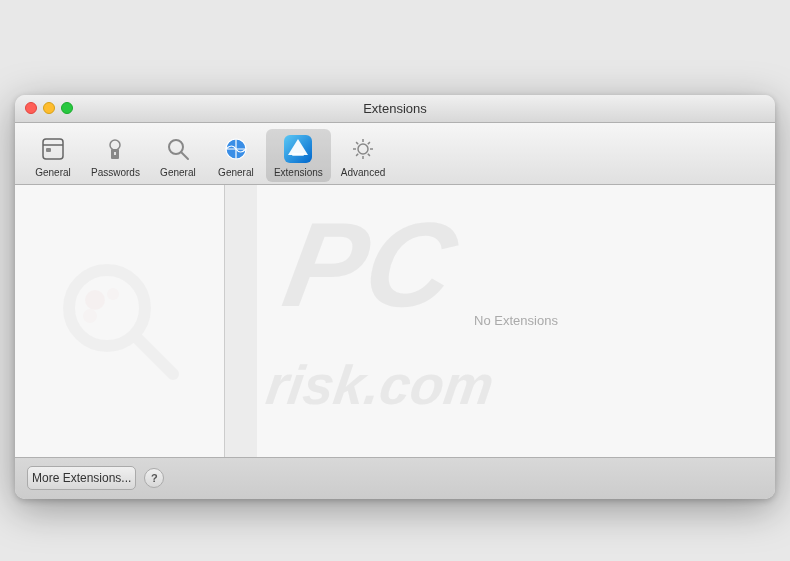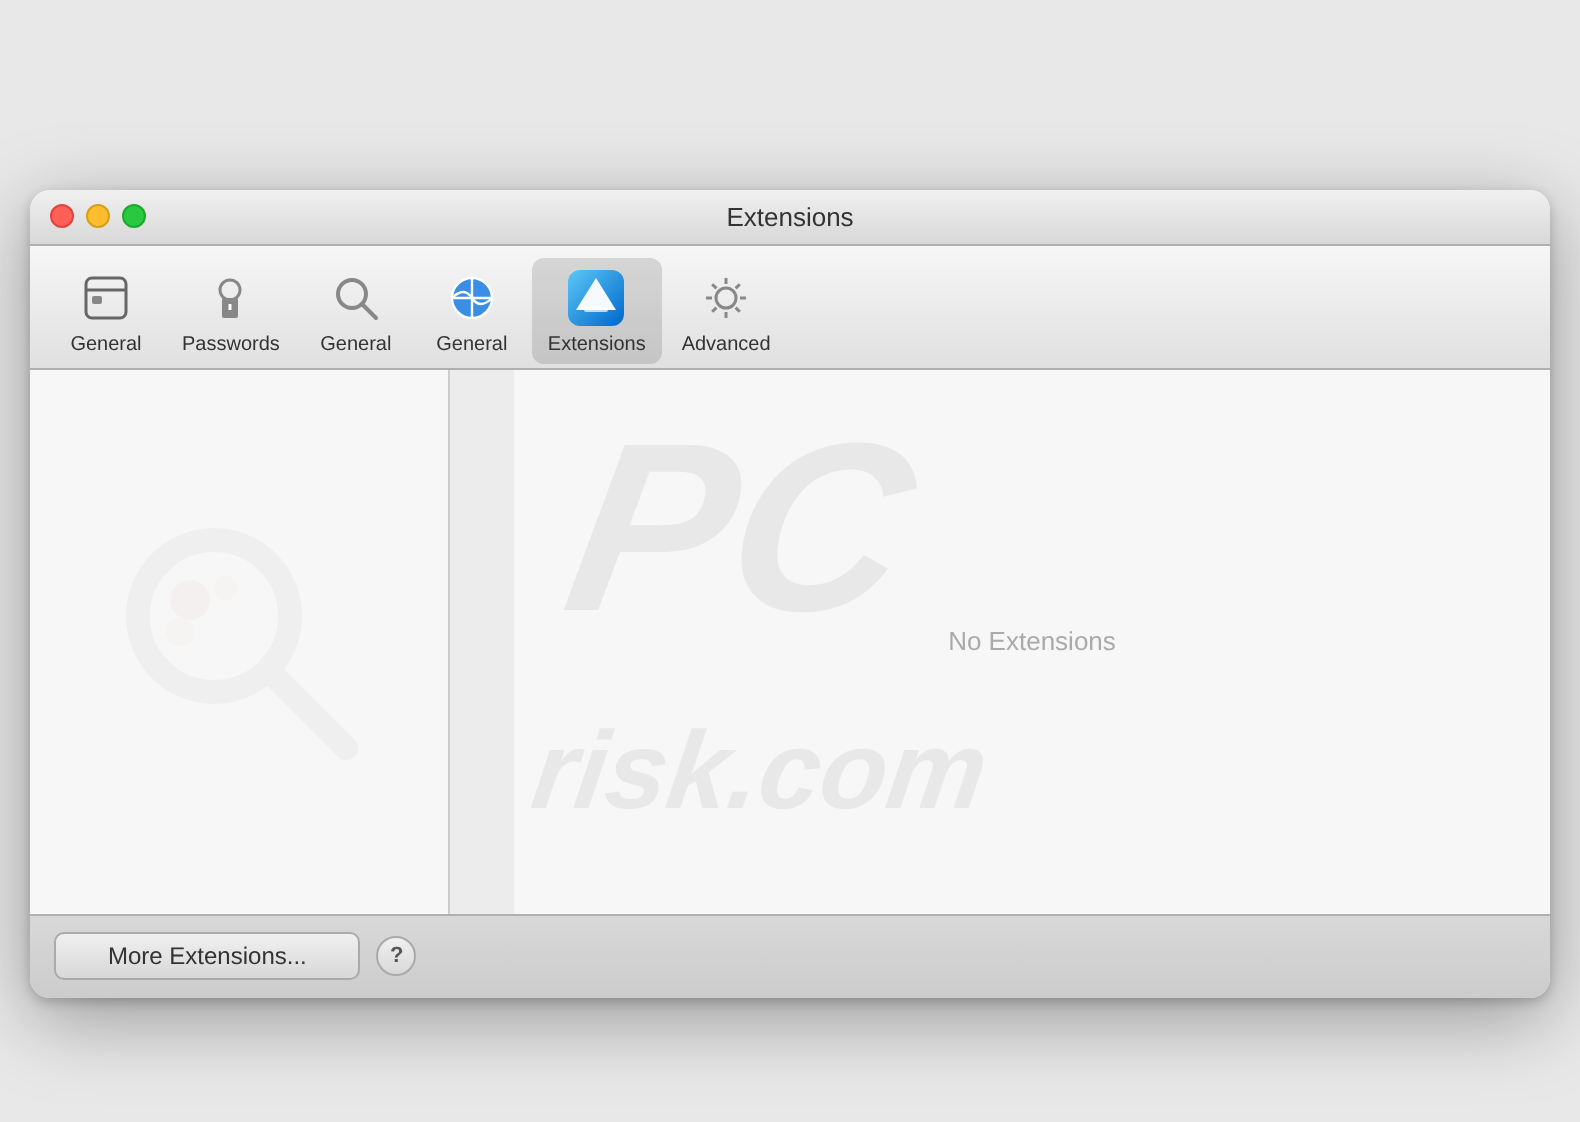--- a/index.html
+++ b/index.html
@@ -163,21 +163,21 @@
       width: 14px;
       height: 14px;
       accent-color: #0066cc;
       cursor: pointer;
     }
 
     .more-btn {
       background: linear-gradient(to bottom, #f0f0f0, #d8d8d8);
       border: 1px solid #aaa;
       border-radius: 5px;
-      padding: 4px 26px;
+      padding: 4px 4px;
       font-size: 12px;
       color: #333;
       cursor: pointer;
     }
 
     .help-btn {
       width: 20px;
       height: 20px;
       border-radius: 50%;
       background: linear-gradient(to bottom, #f0f0f0, #d8d8d8);

